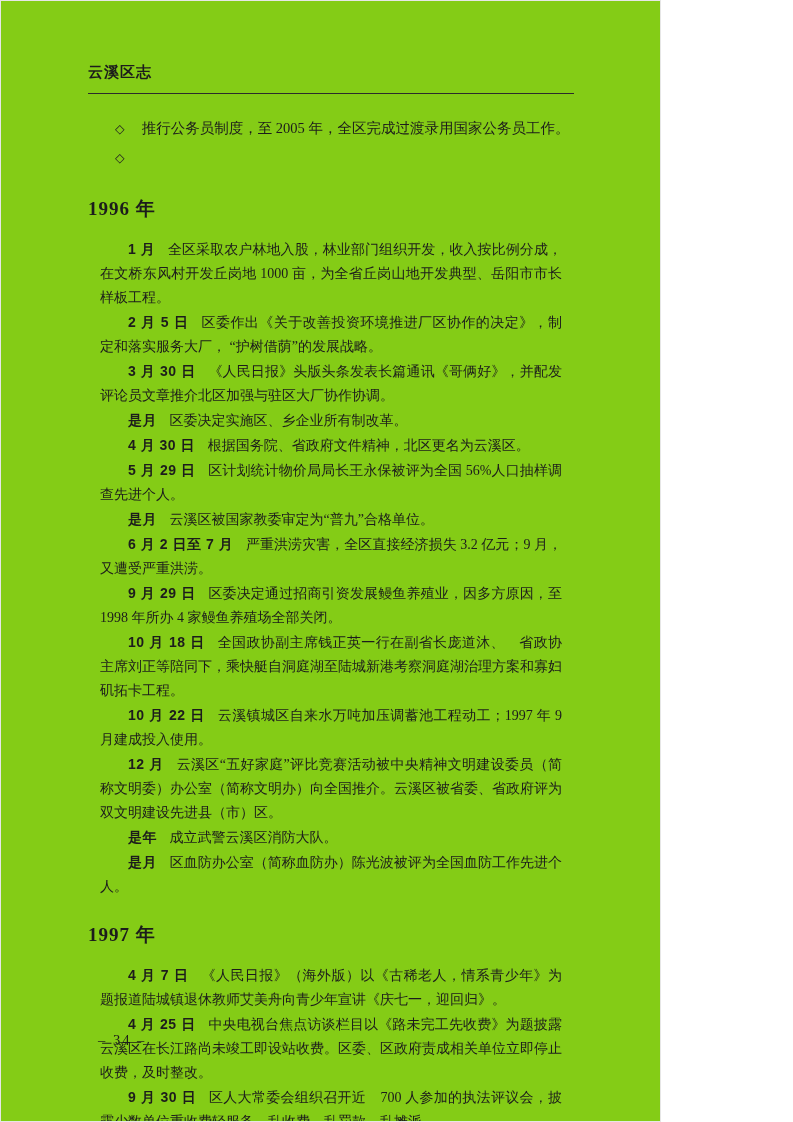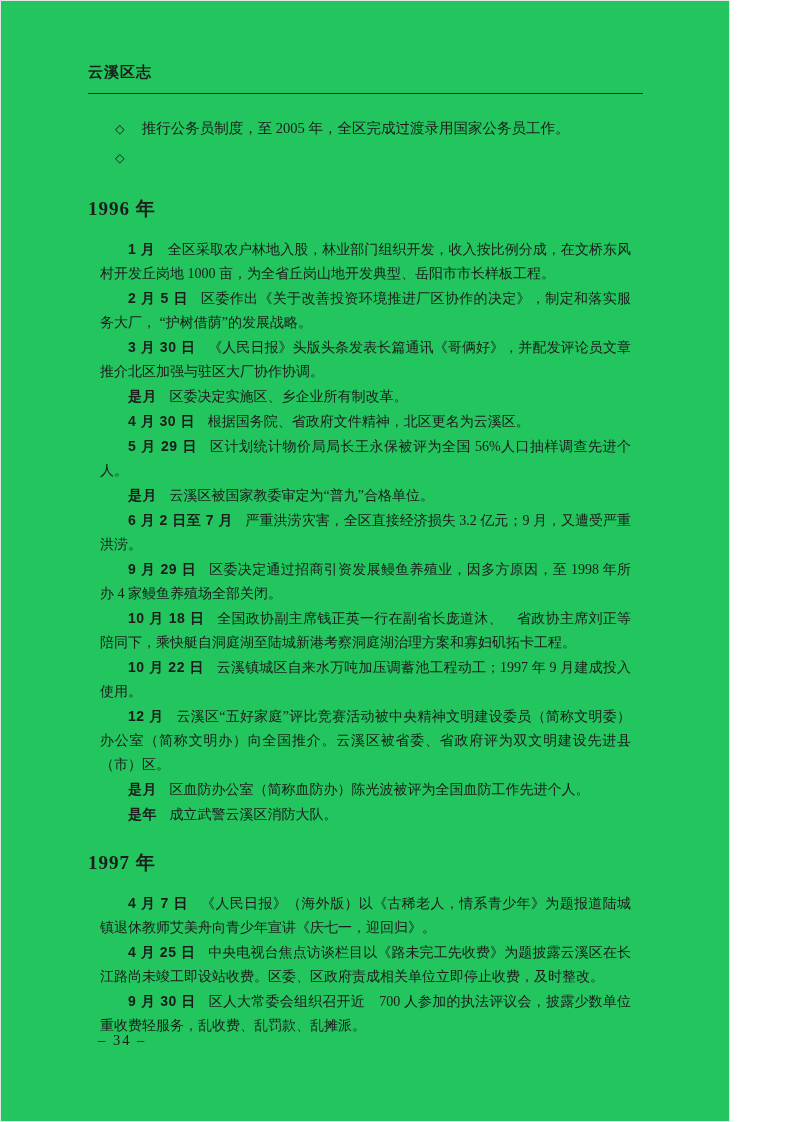--- a/index.html
+++ b/index.html
@@ -1,21 +1,21 @@
 <!DOCTYPE html>
 <html><head>
 <meta charset="utf-8">
 <style>
   * { box-sizing: border-box; }
   html, body { margin: 0; padding: 0; background: #ffffff; }
   .page {
-    width: 730px;
+    width: 661px;
     height: 1122px;
     position: relative;
-    background: #22c55e;
+    background: #84cc16;
     border: 1px solid #e6e6e6;
     overflow: hidden;
     color: #1c1c1c;
     font-family: "Liberation Serif", "DejaVu Serif", serif;
   }
   .content {
     margin: 0 86px 0 87px; 
   }
   .page-header {
     padding-top: 62px;
@@ -132,24 +132,24 @@
             <p class="entry">
     <span class="entry-date">10 月 18 日</span><span class="entry-text">全国政协副主席钱正英一行在副省长庞道沐、　省政协主席刘正等陪同下，乘快艇自洞庭湖至陆城新港考察洞庭湖治理方案和寡妇矶拓卡工程。</span>
   </p>
             <p class="entry">
     <span class="entry-date">10 月 22 日</span><span class="entry-text">云溪镇城区自来水万吨加压调蓄池工程动工；1997 年 9 月建成投入使用。</span>
   </p>
             <p class="entry">
     <span class="entry-date">12 月</span><span class="entry-text">云溪区“五好家庭”评比竞赛活动被中央精神文明建设委员（简称文明委）办公室（简称文明办）向全国推介。云溪区被省委、省政府评为双文明建设先进县（市）区。</span>
   </p>
             <p class="entry">
-    <span class="entry-date">是月</span><span class="entry-text">区血防办公室（简称血防办）陈光波被评为全国血防工作先进个人。</span>
+    <span class="entry-date">是年</span><span class="entry-text">成立武警云溪区消防大队。</span>
   </p>
             <p class="entry">
-    <span class="entry-date">是年</span><span class="entry-text">成立武警云溪区消防大队。</span>
+    <span class="entry-date">是月</span><span class="entry-text">区血防办公室（简称血防办）陈光波被评为全国血防工作先进个人。</span>
   </p>
           </div>
   </section>
         <section>
     <h2 class="section-title">1997 年</h2>
     <div class="entries">
             <p class="entry">
     <span class="entry-date">4 月 7 日</span><span class="entry-text">《人民日报》（海外版）以《古稀老人，情系青少年》为题报道陆城镇退休教师艾美舟向青少年宣讲《庆七一，迎回归》。</span>
   </p>
             <p class="entry">

